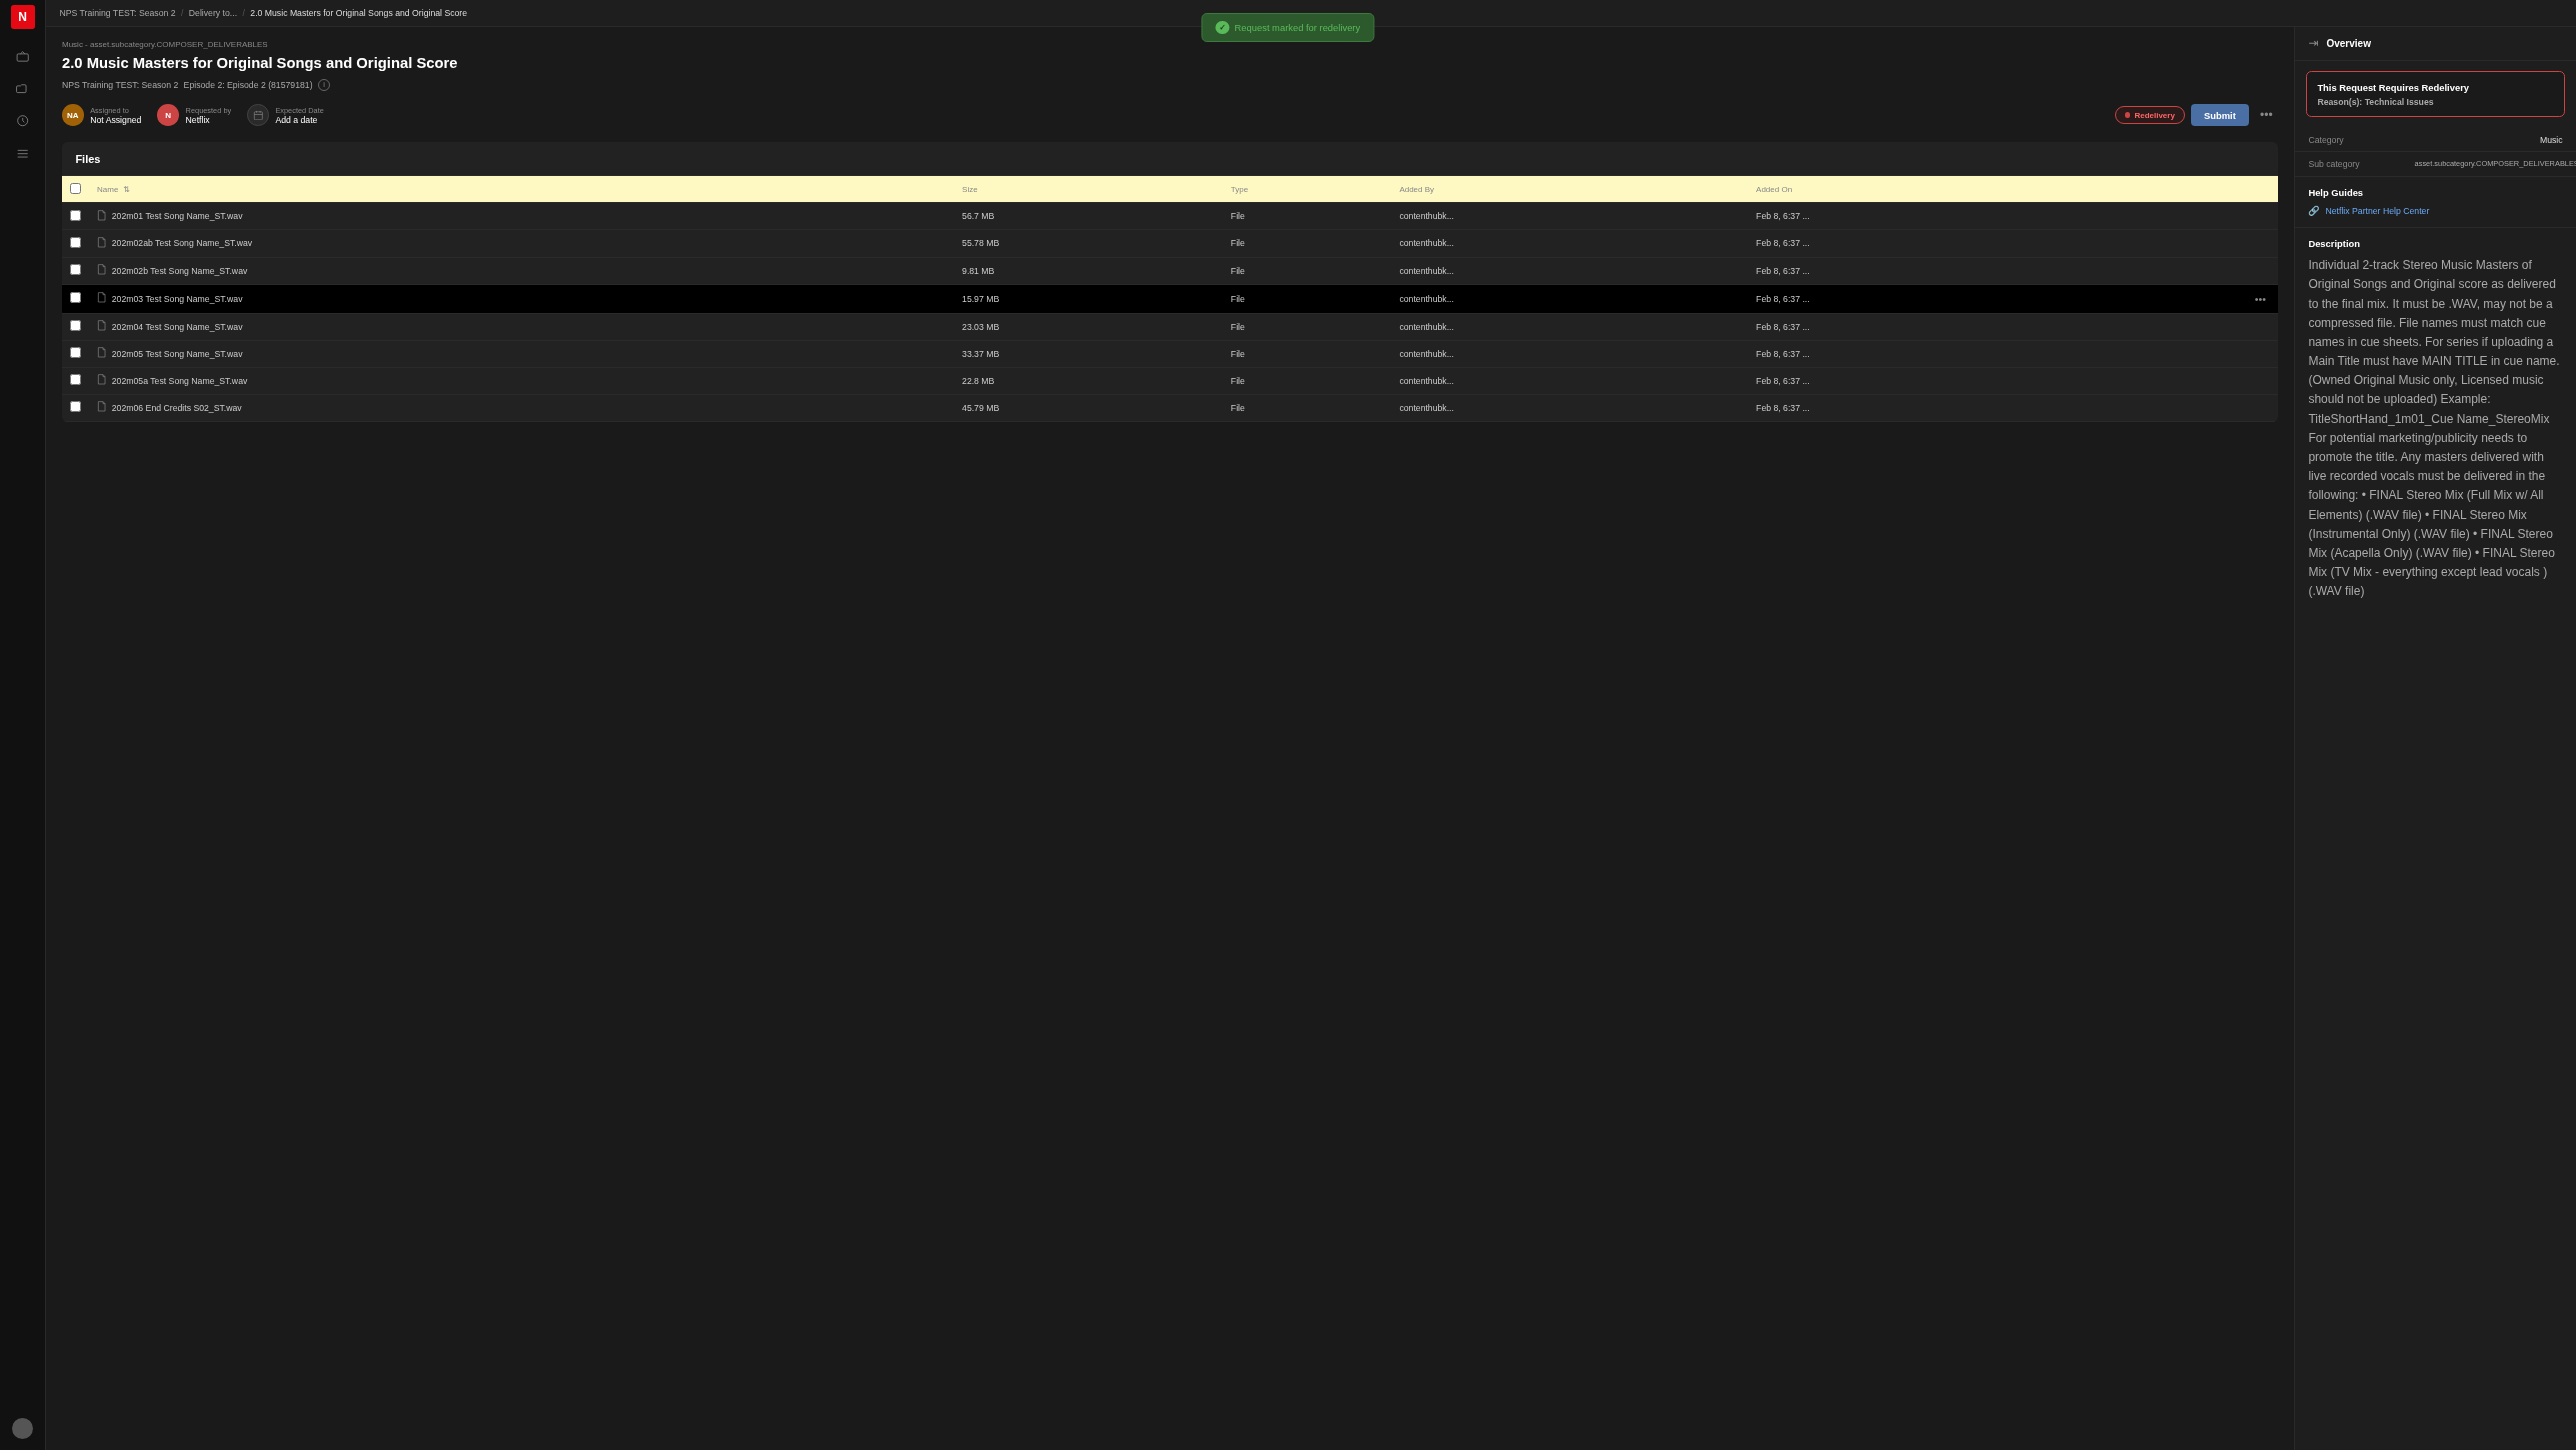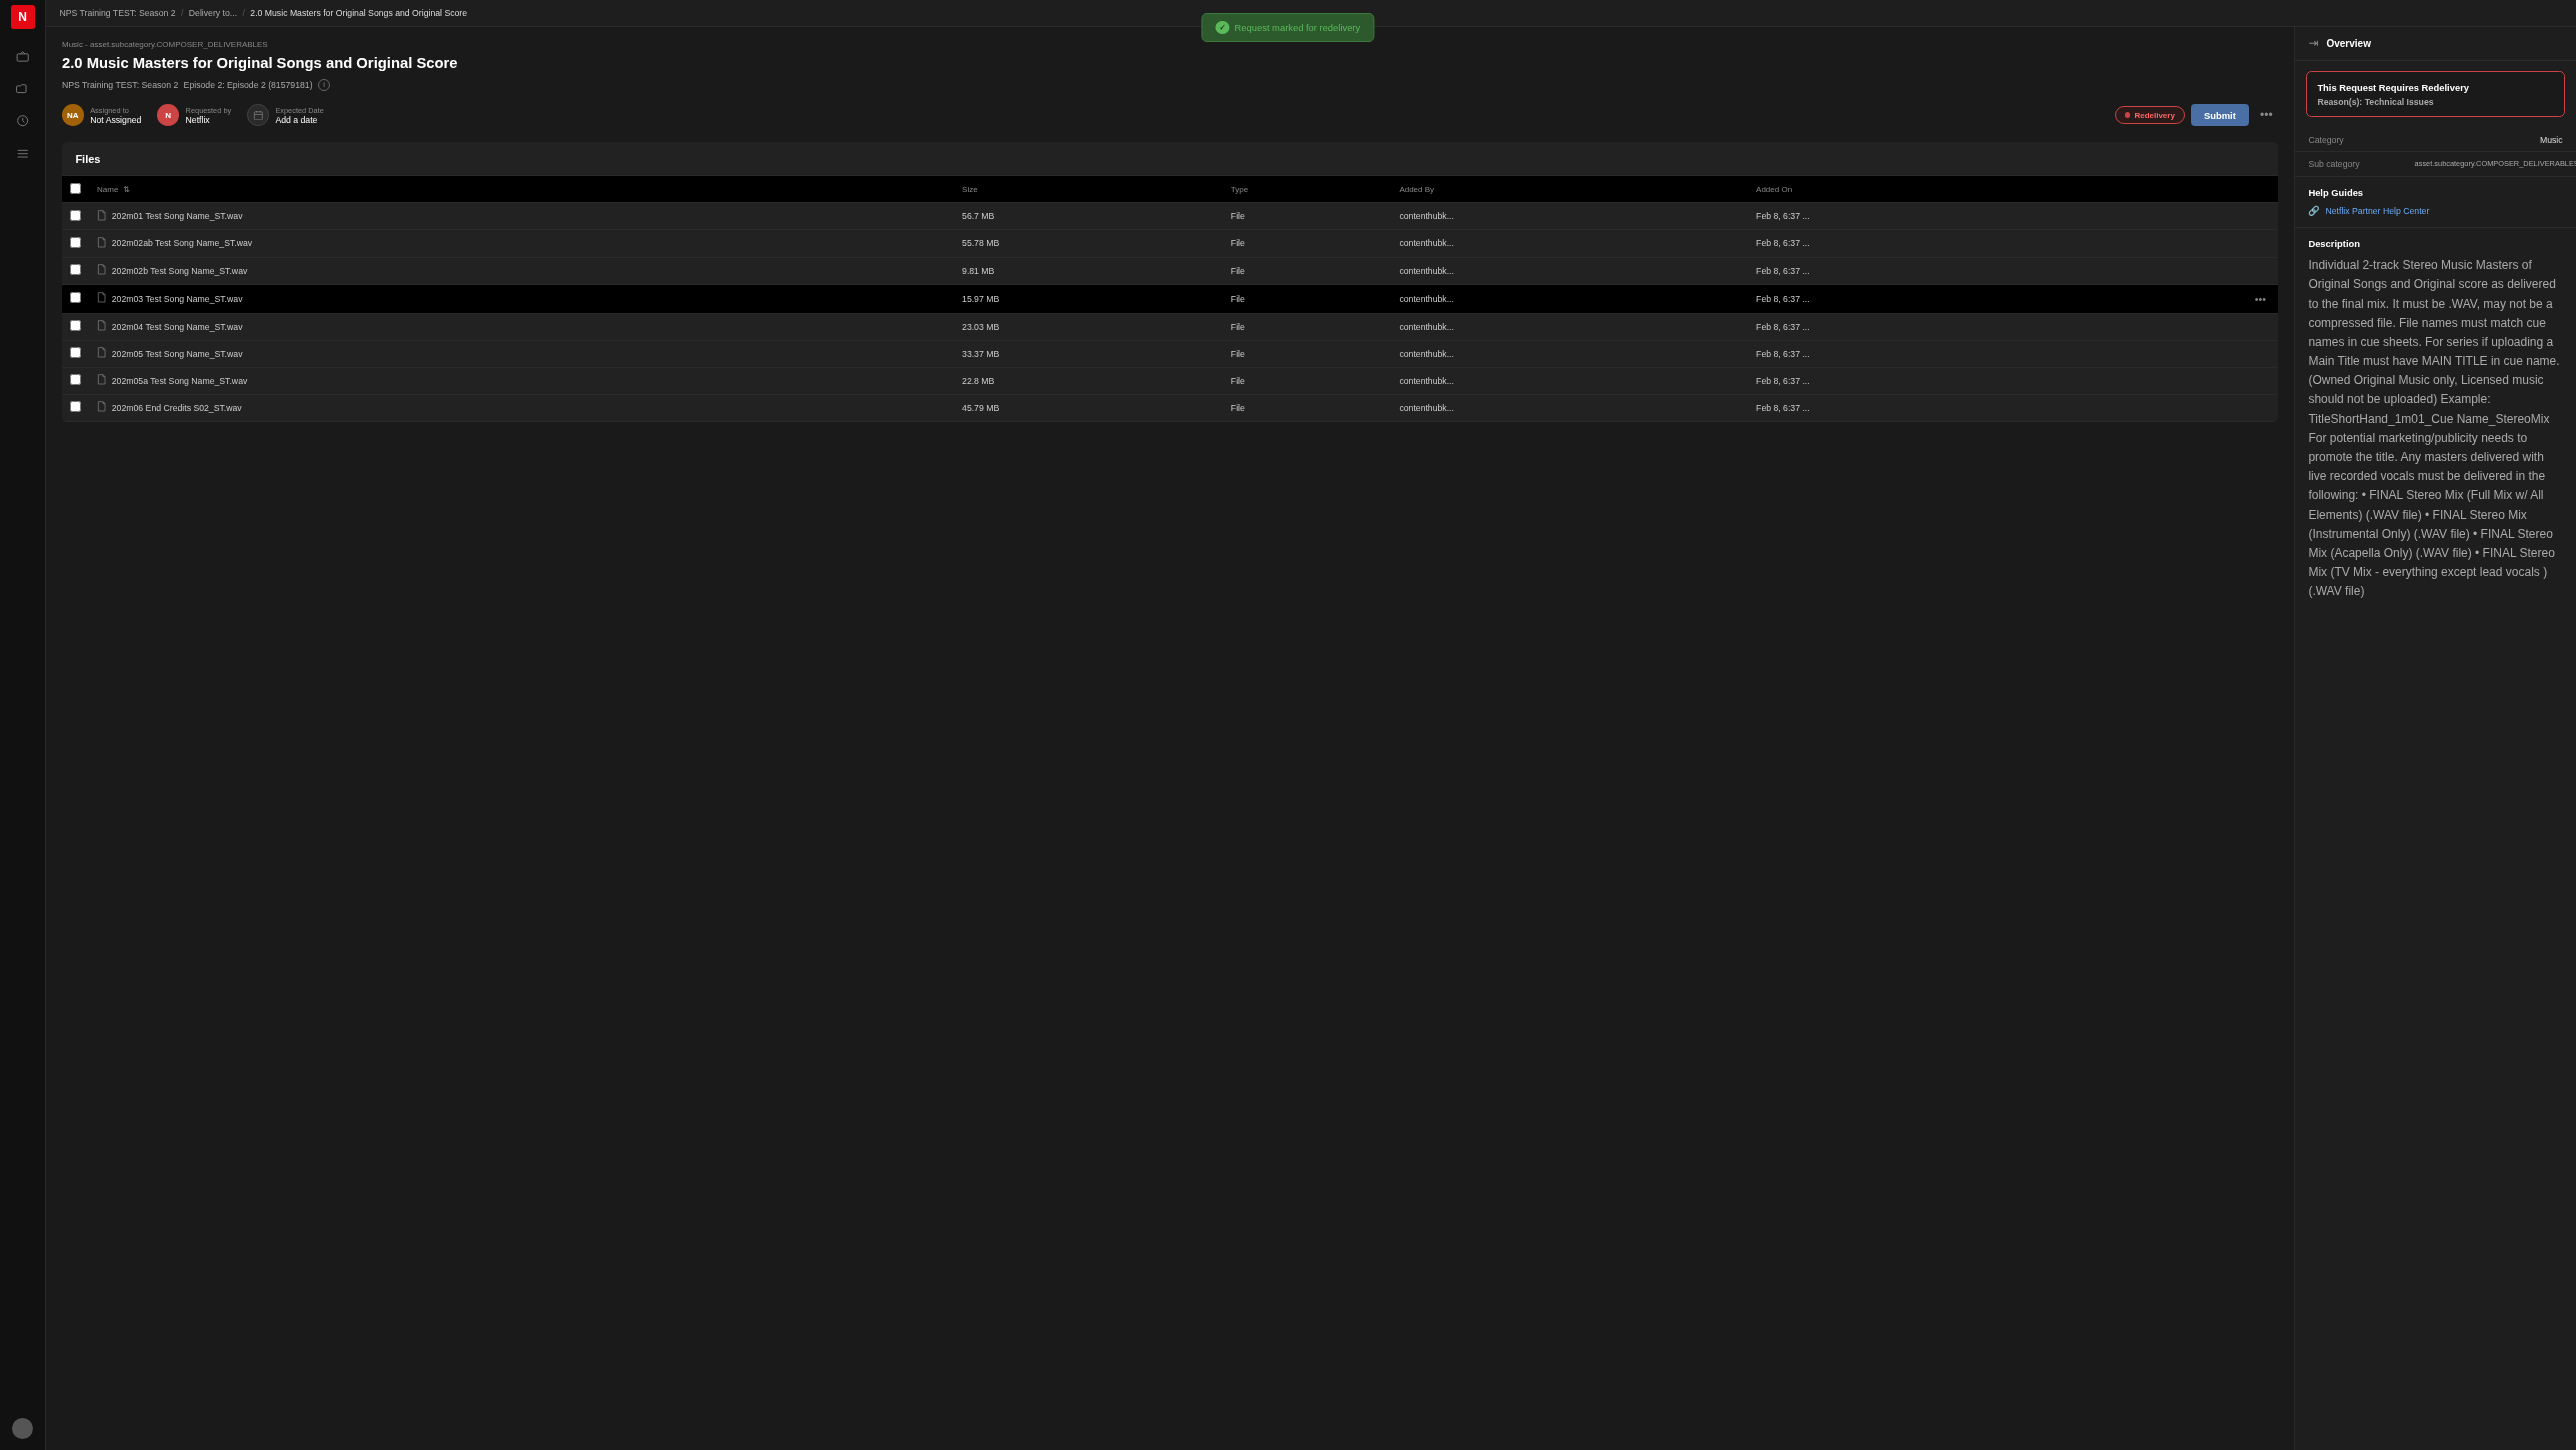--- a/index.html
+++ b/index.html
@@ -273,21 +273,21 @@
     }
     .files-table thead tr {
       border-bottom: 0.7px solid #2a2a2a;
     }
     .files-table th {
       padding: 6.7px 8px;
       text-align: left;
       color: #888;
       font-size: 8px;
       font-weight: 500;
-      background: #000000;
+      background: #fef9c3;
     }
     .files-table th:first-child { width: 27px; }
     .files-table td {
       padding: 6.7px 8px;
       color: #ccc;
       font-size: 8.7px;
       border-bottom: 0.7px solid #2a2a2a;
     }
     .files-table tbody tr.highlighted { background: #000000; }
     .files-table td:last-child { color: #888; }

